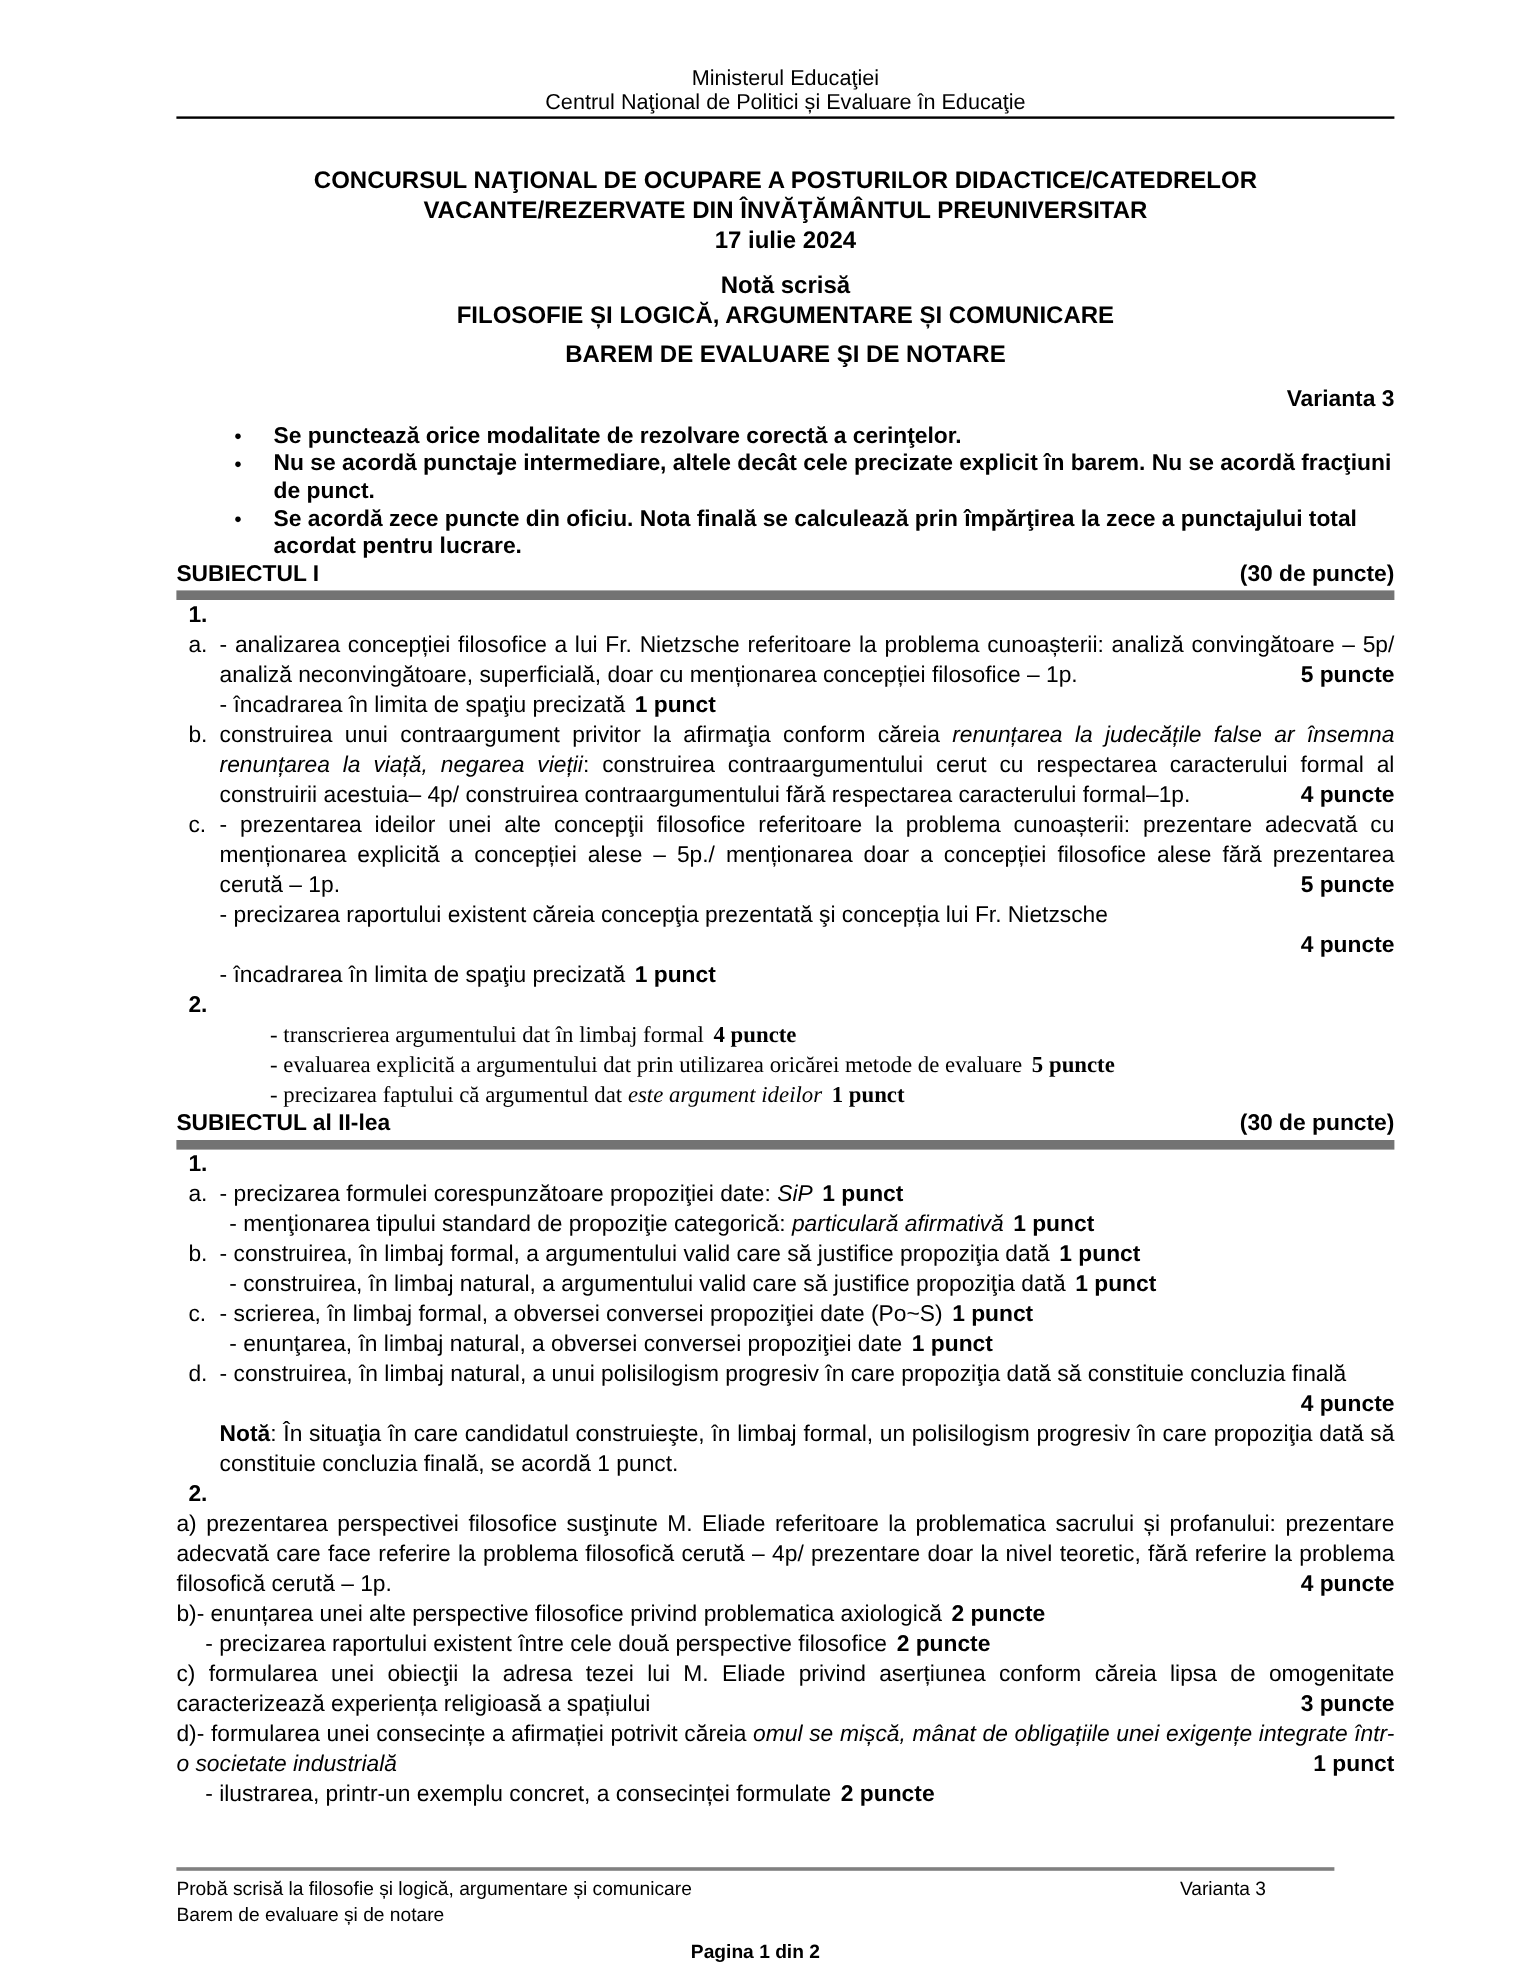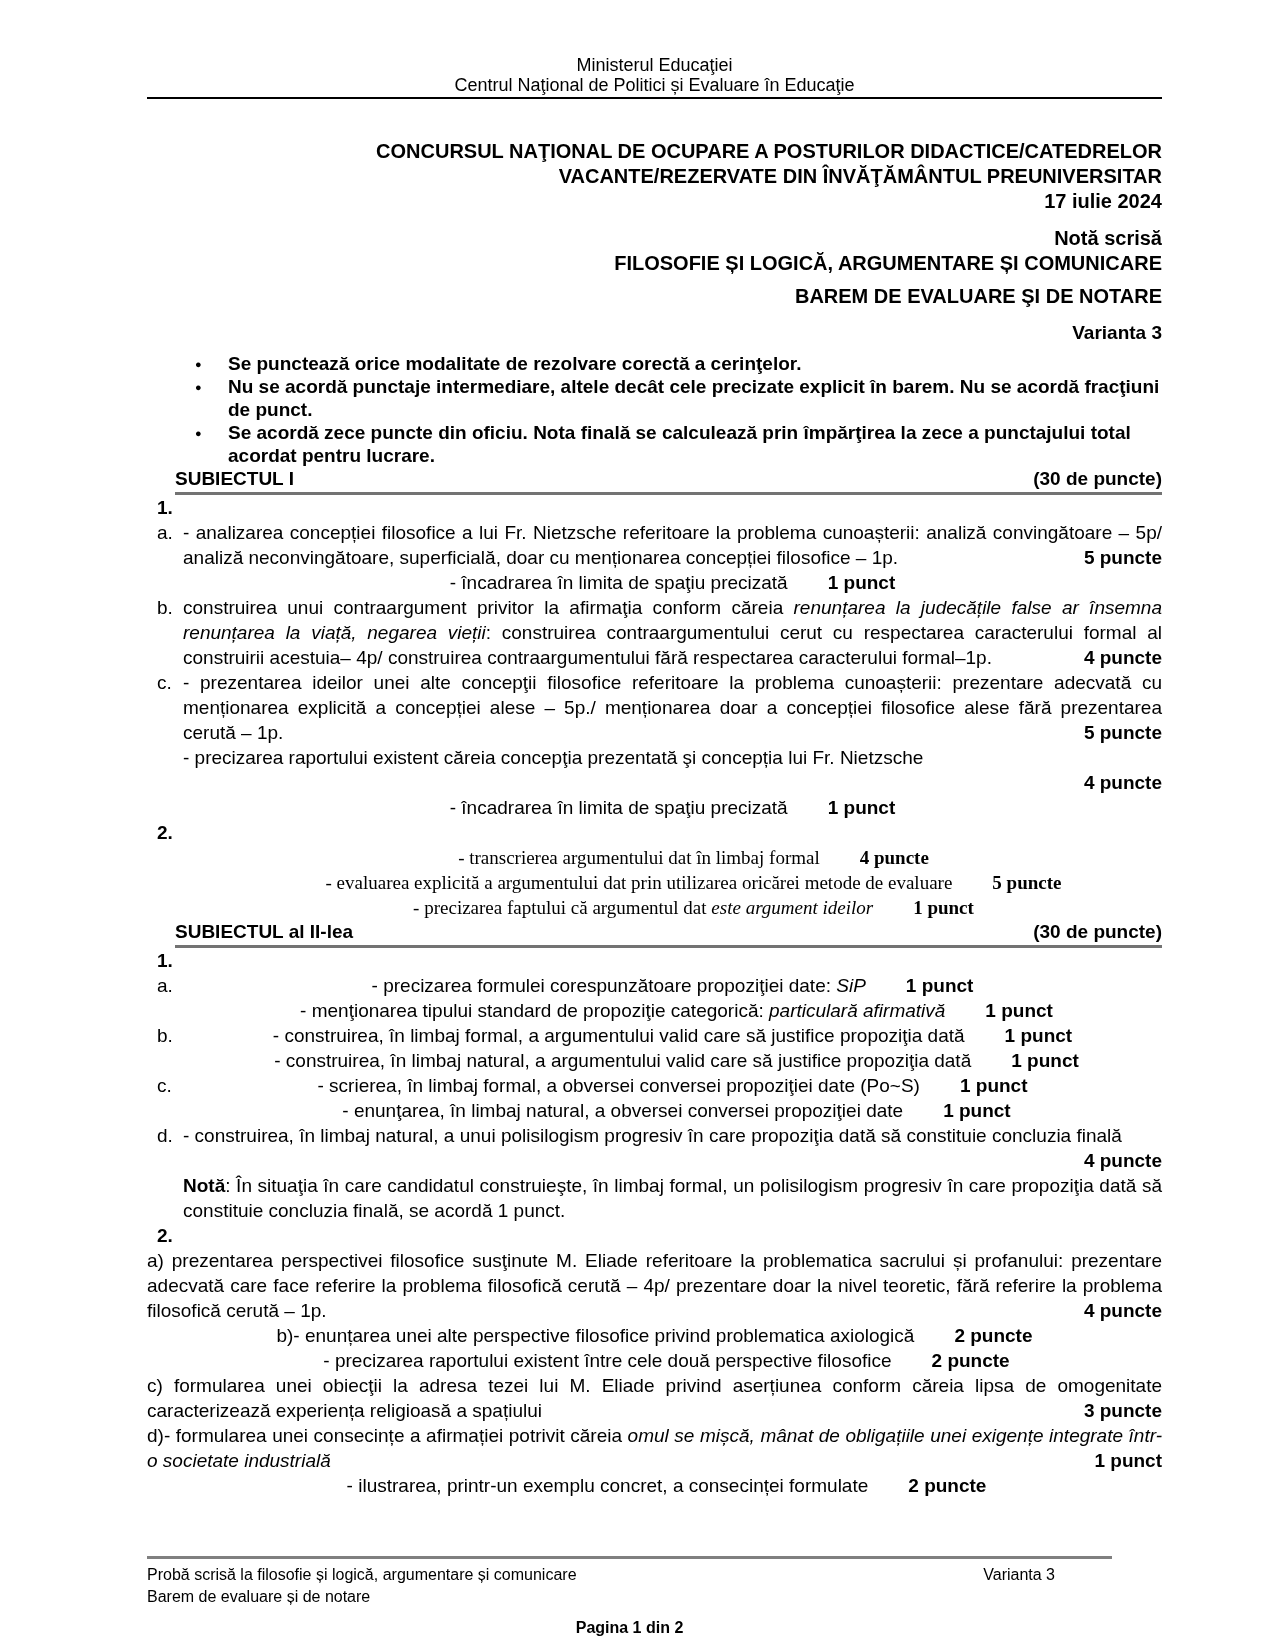--- a/index.html
+++ b/index.html
@@ -6,45 +6,45 @@
   .page{
     width:1275px;height:1650px;box-sizing:border-box;position:relative;
     padding:55px 113px 0 147px;background:#fff;color:#000;
     font-family:"Liberation Sans","DejaVu Sans",sans-serif;
     font-size:19px;line-height:25px;
   }
   
   .doc-header{text-align:center;font-size:18px;line-height:20px;}
   .header-rule{border:none;border-top:2px solid #000;margin:2px 0 0 0;height:0;}
   
-  .title-block{text-align:right;font-weight:bold;font-size:20px;line-height:25px;margin-top:40px;}
+  .title-block{text-align:center;font-weight:bold;font-size:20px;line-height:25px;margin-top:40px;}
   .gap12{height:12px;}
   .gap8{height:8px;}
   .variant-line{text-align:right;font-weight:bold;margin-top:12px;line-height:23px;}
   
   .bullets{margin-top:8px;font-weight:bold;line-height:23px;}
   .bullet{position:relative;padding-left:81px;}
   .dot{position:absolute;left:48px;top:1px;font-size:11px;}
   
   .sec-head{display:flex;justify-content:space-between;font-weight:bold;
-            border-bottom:3px solid #737373;padding-bottom:1px;line-height:24px;margin-left:28px;}
+            border-bottom:8px solid #737373;padding-bottom:1px;line-height:24px;}
   .num{font-weight:bold;margin-left:10px;}
   
   .item,.par{text-align:justify;}
   .item::after,.par::after{content:"";display:block;clear:both;}
   .pl36{padding-left:36px;}
   .pl44{padding-left:44px;}
   .pl24{padding-left:24px;}
   .pl78{padding-left:78px;font-family:Liberation Serif, serif;}
   .rel{position:relative;}
   .lbl{position:absolute;left:10px;top:0;}
   .pts{float:right;font-weight:bold;padding-left:8px;}
   .pts-line{text-align:right;font-weight:bold;}
   
-  .line{display:flex;justify-content:center;position:relative;gap:32px;}
+  .line{display:flex;justify-content:flex-start;position:relative;}
   .line .ptsn{font-weight:bold;white-space:nowrap;padding-left:8px;}
   .bold{font-weight:bold;}
   i{font-style:italic;}
   
   .footer{position:absolute;left:147px;right:163px;top:1556px;font-size:16px;line-height:22px;}
   .foot-rule{border:none;border-top:3px solid #808080;margin:0 0 5px 0;height:0;}
   .foot-row{display:flex;justify-content:space-between;}
   .foot-variant{padding-right:57px;}
   .foot-page{text-align:center;margin-top:9px;font-weight:bold;}
 </style>

